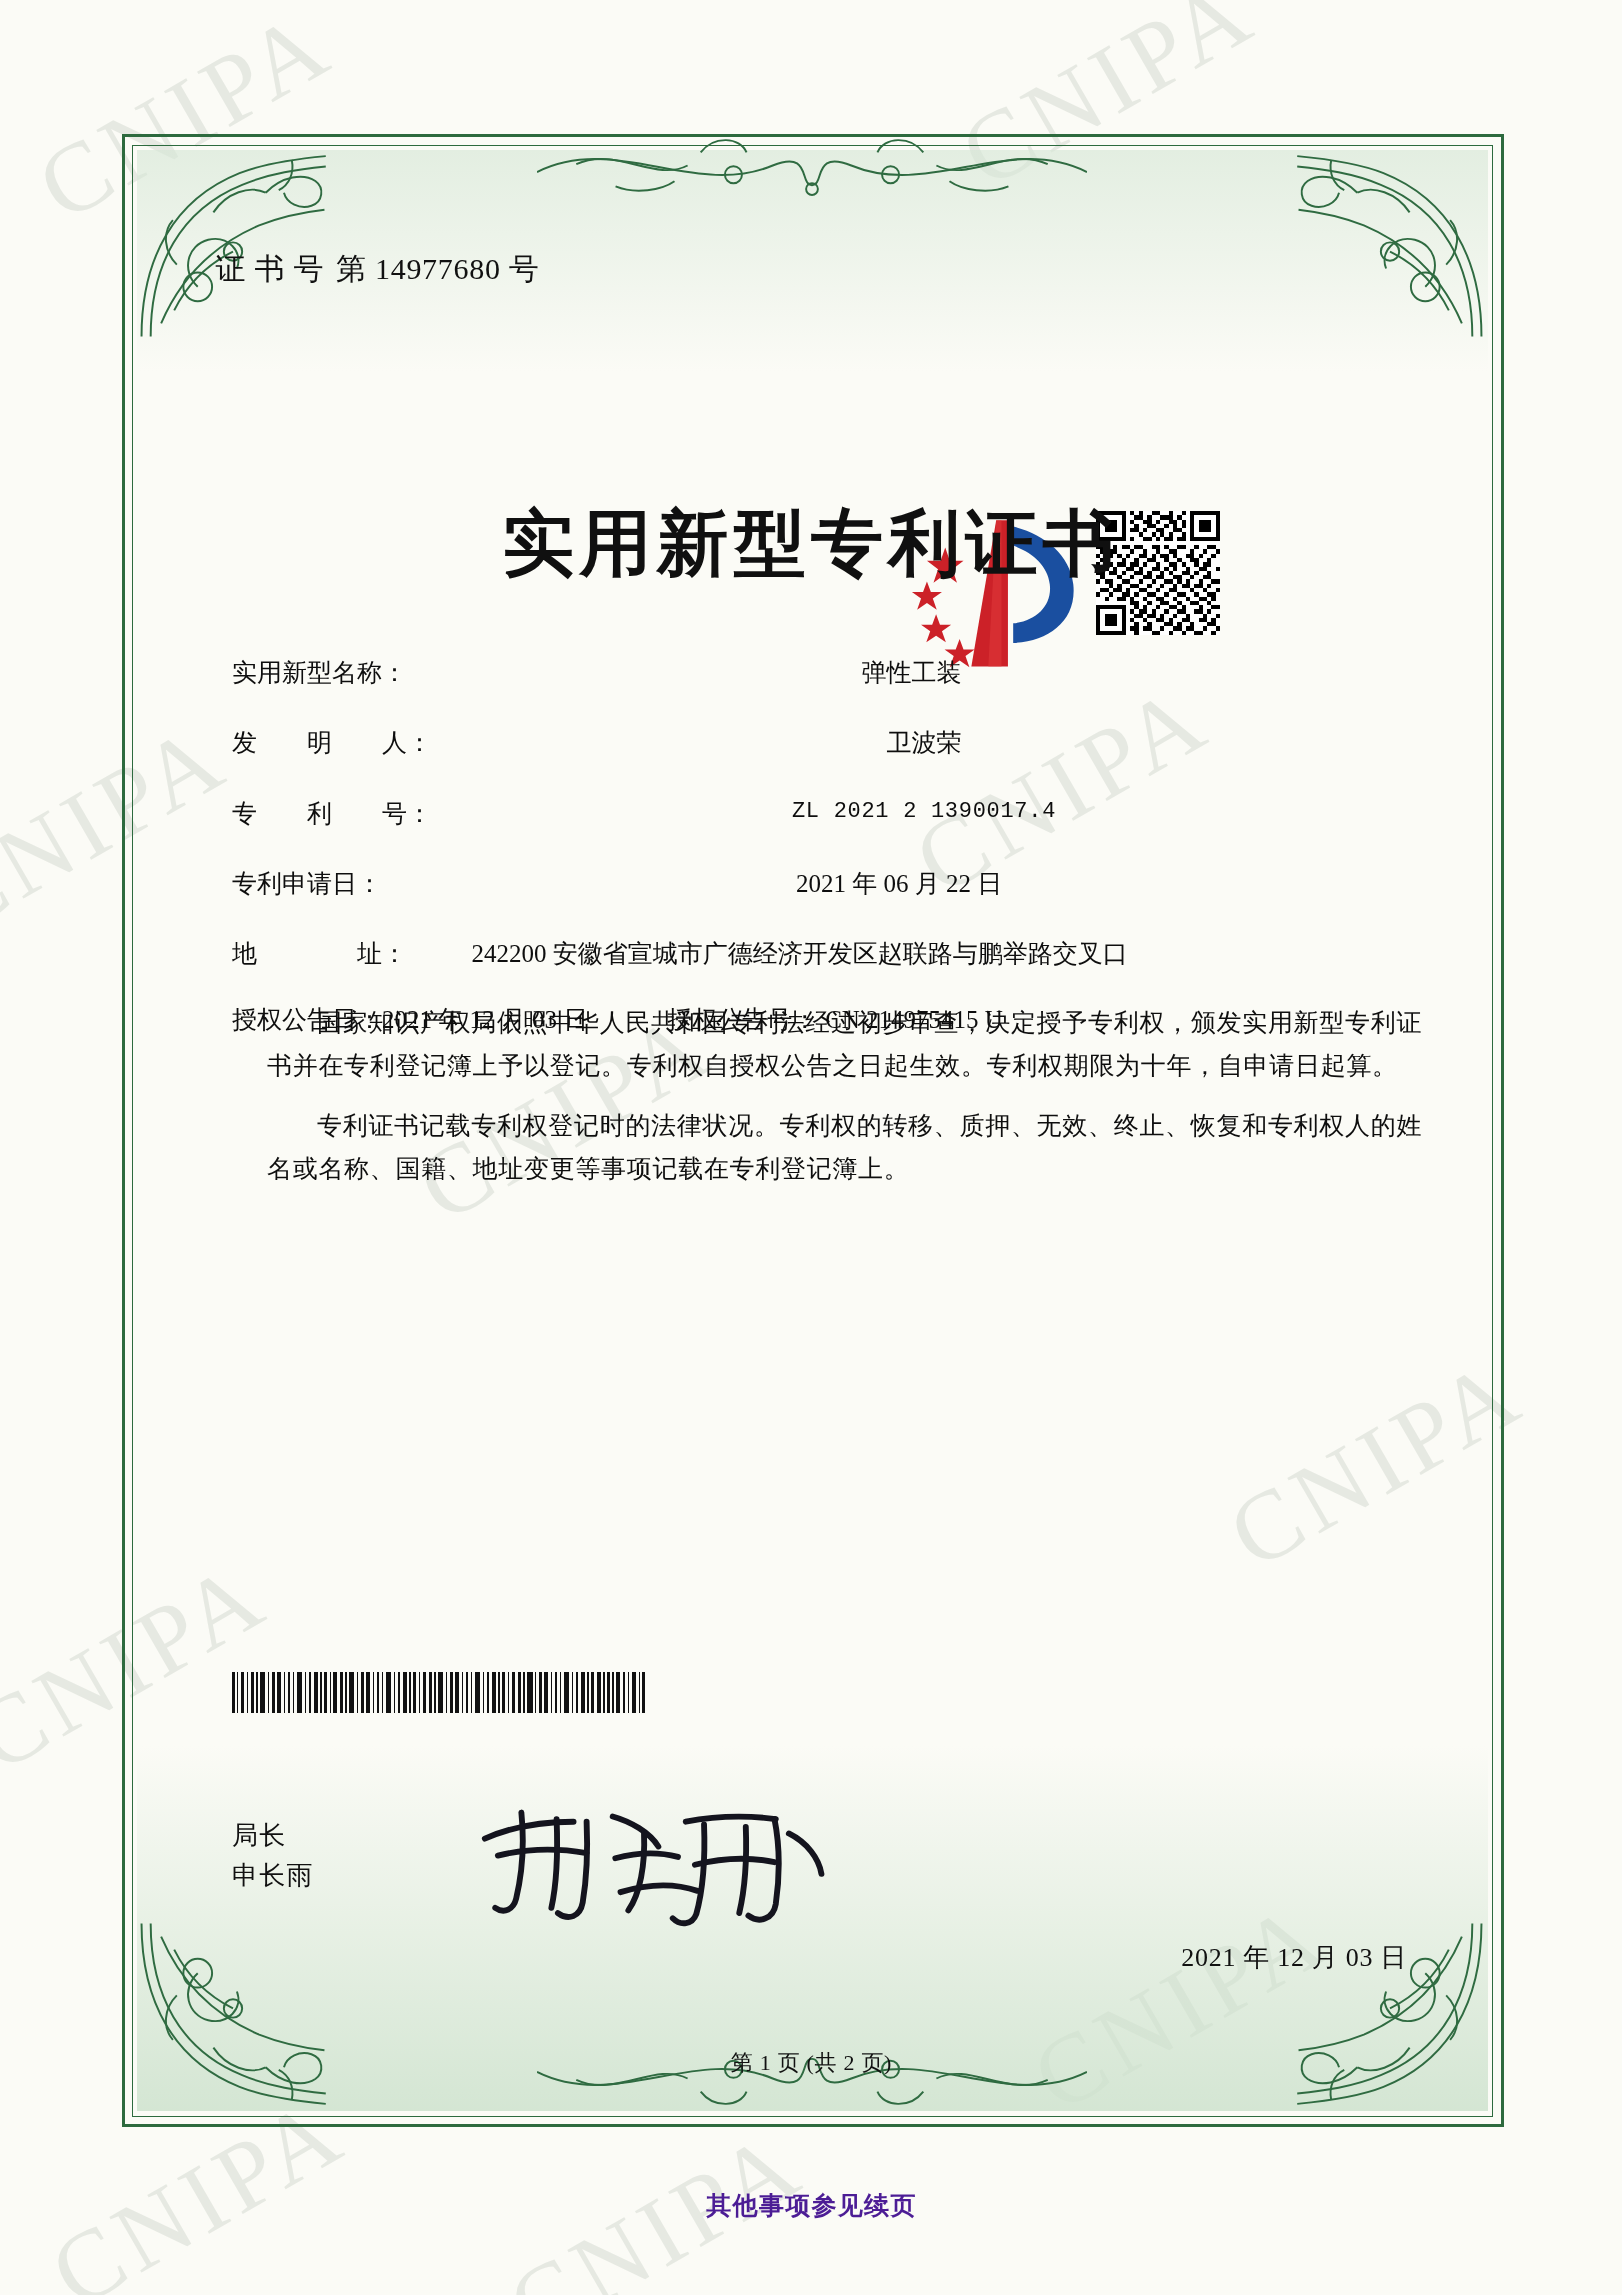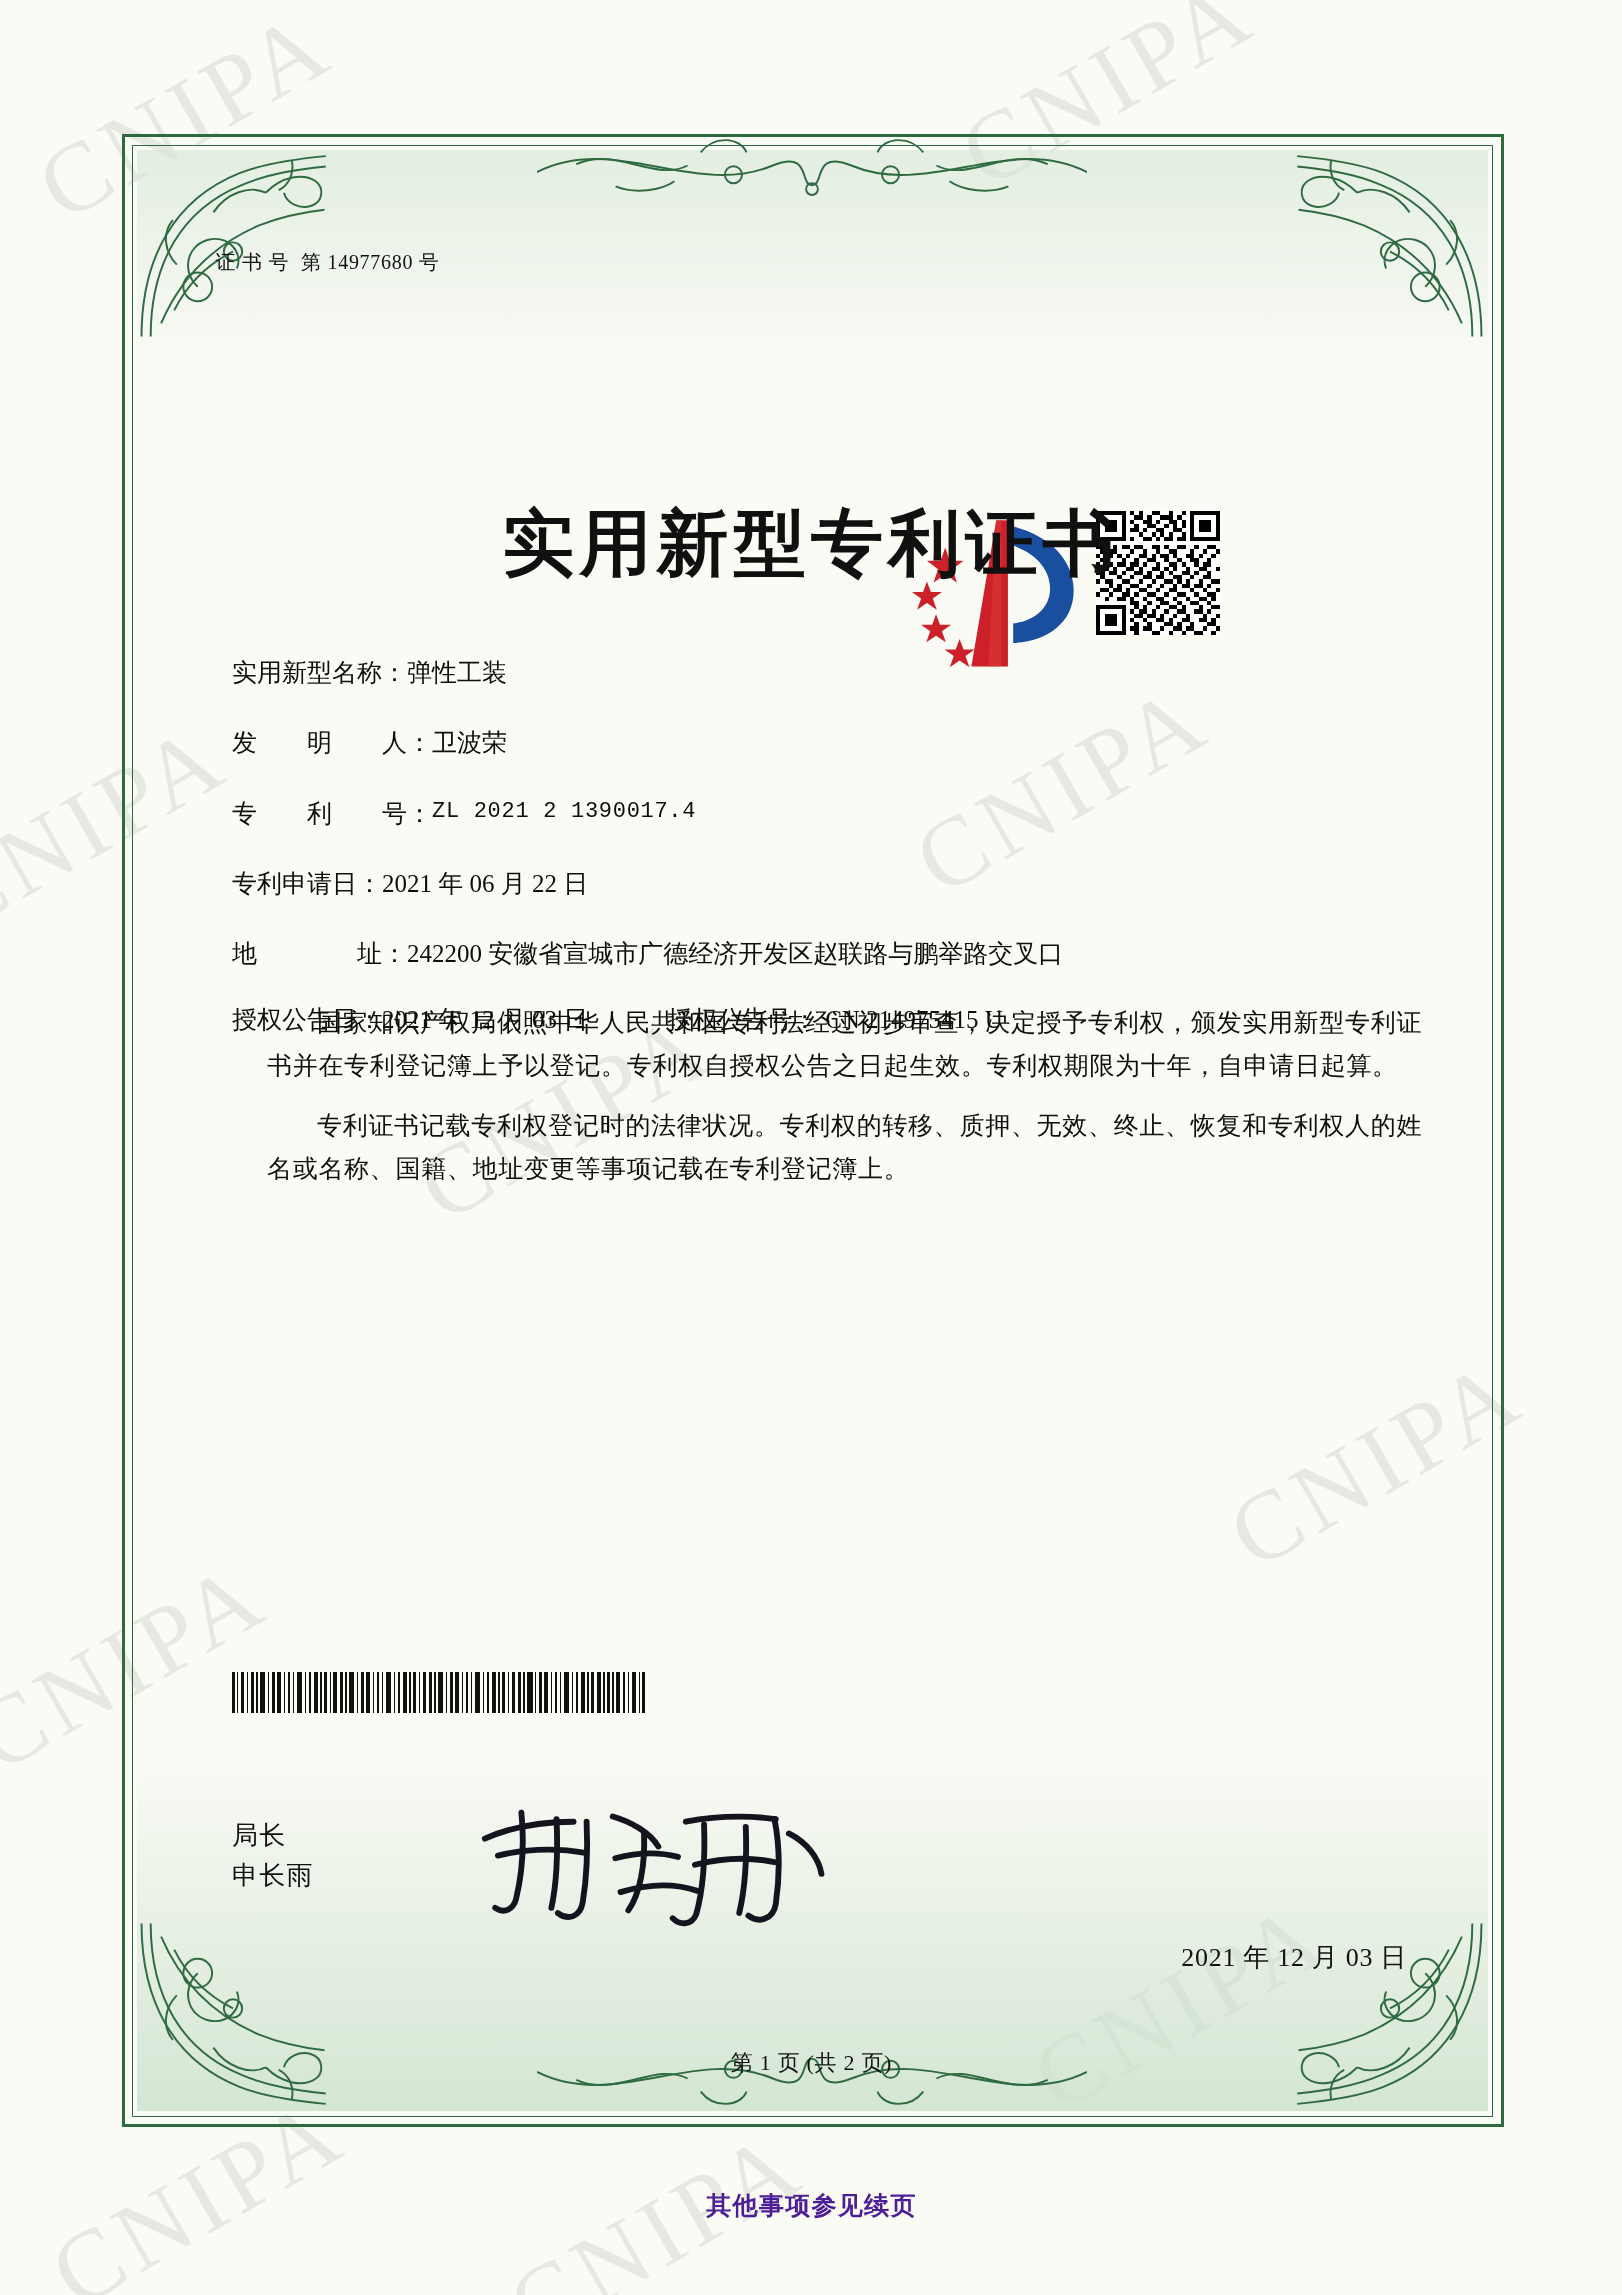--- a/index.html
+++ b/index.html
@@ -103,21 +103,21 @@
 
   
   .content {
     position: absolute;
     left: 196px;
     top: 249px;
     width: 1230px;
   }
 
   .cert-no {
-    font-size: 20px;
+    font-size: 30px;
     color: #111;
     letter-spacing: 0.7px;
     margin-left: 19.6px;
   }
 
   .emblem-wrap {
     position: absolute;
     left: 677px;
     top: 262px;
     width: 249px;
@@ -144,20 +144,21 @@
     color: #101010;
     font-family: "DejaVu Serif", "Liberation Serif", serif;
     margin-top: 25px;
   }
 
   .fields {
     position: absolute;
     left: 36px;
     top: 406px;
     width: 1184px;
+    text-align: center;
   }
   .row {
     display: flex;
     align-items: flex-start;
     margin-bottom: 34px;
     font-size: 25px;
     color: #0e0e0e;
     line-height: 1.45;
   }
   .label {

